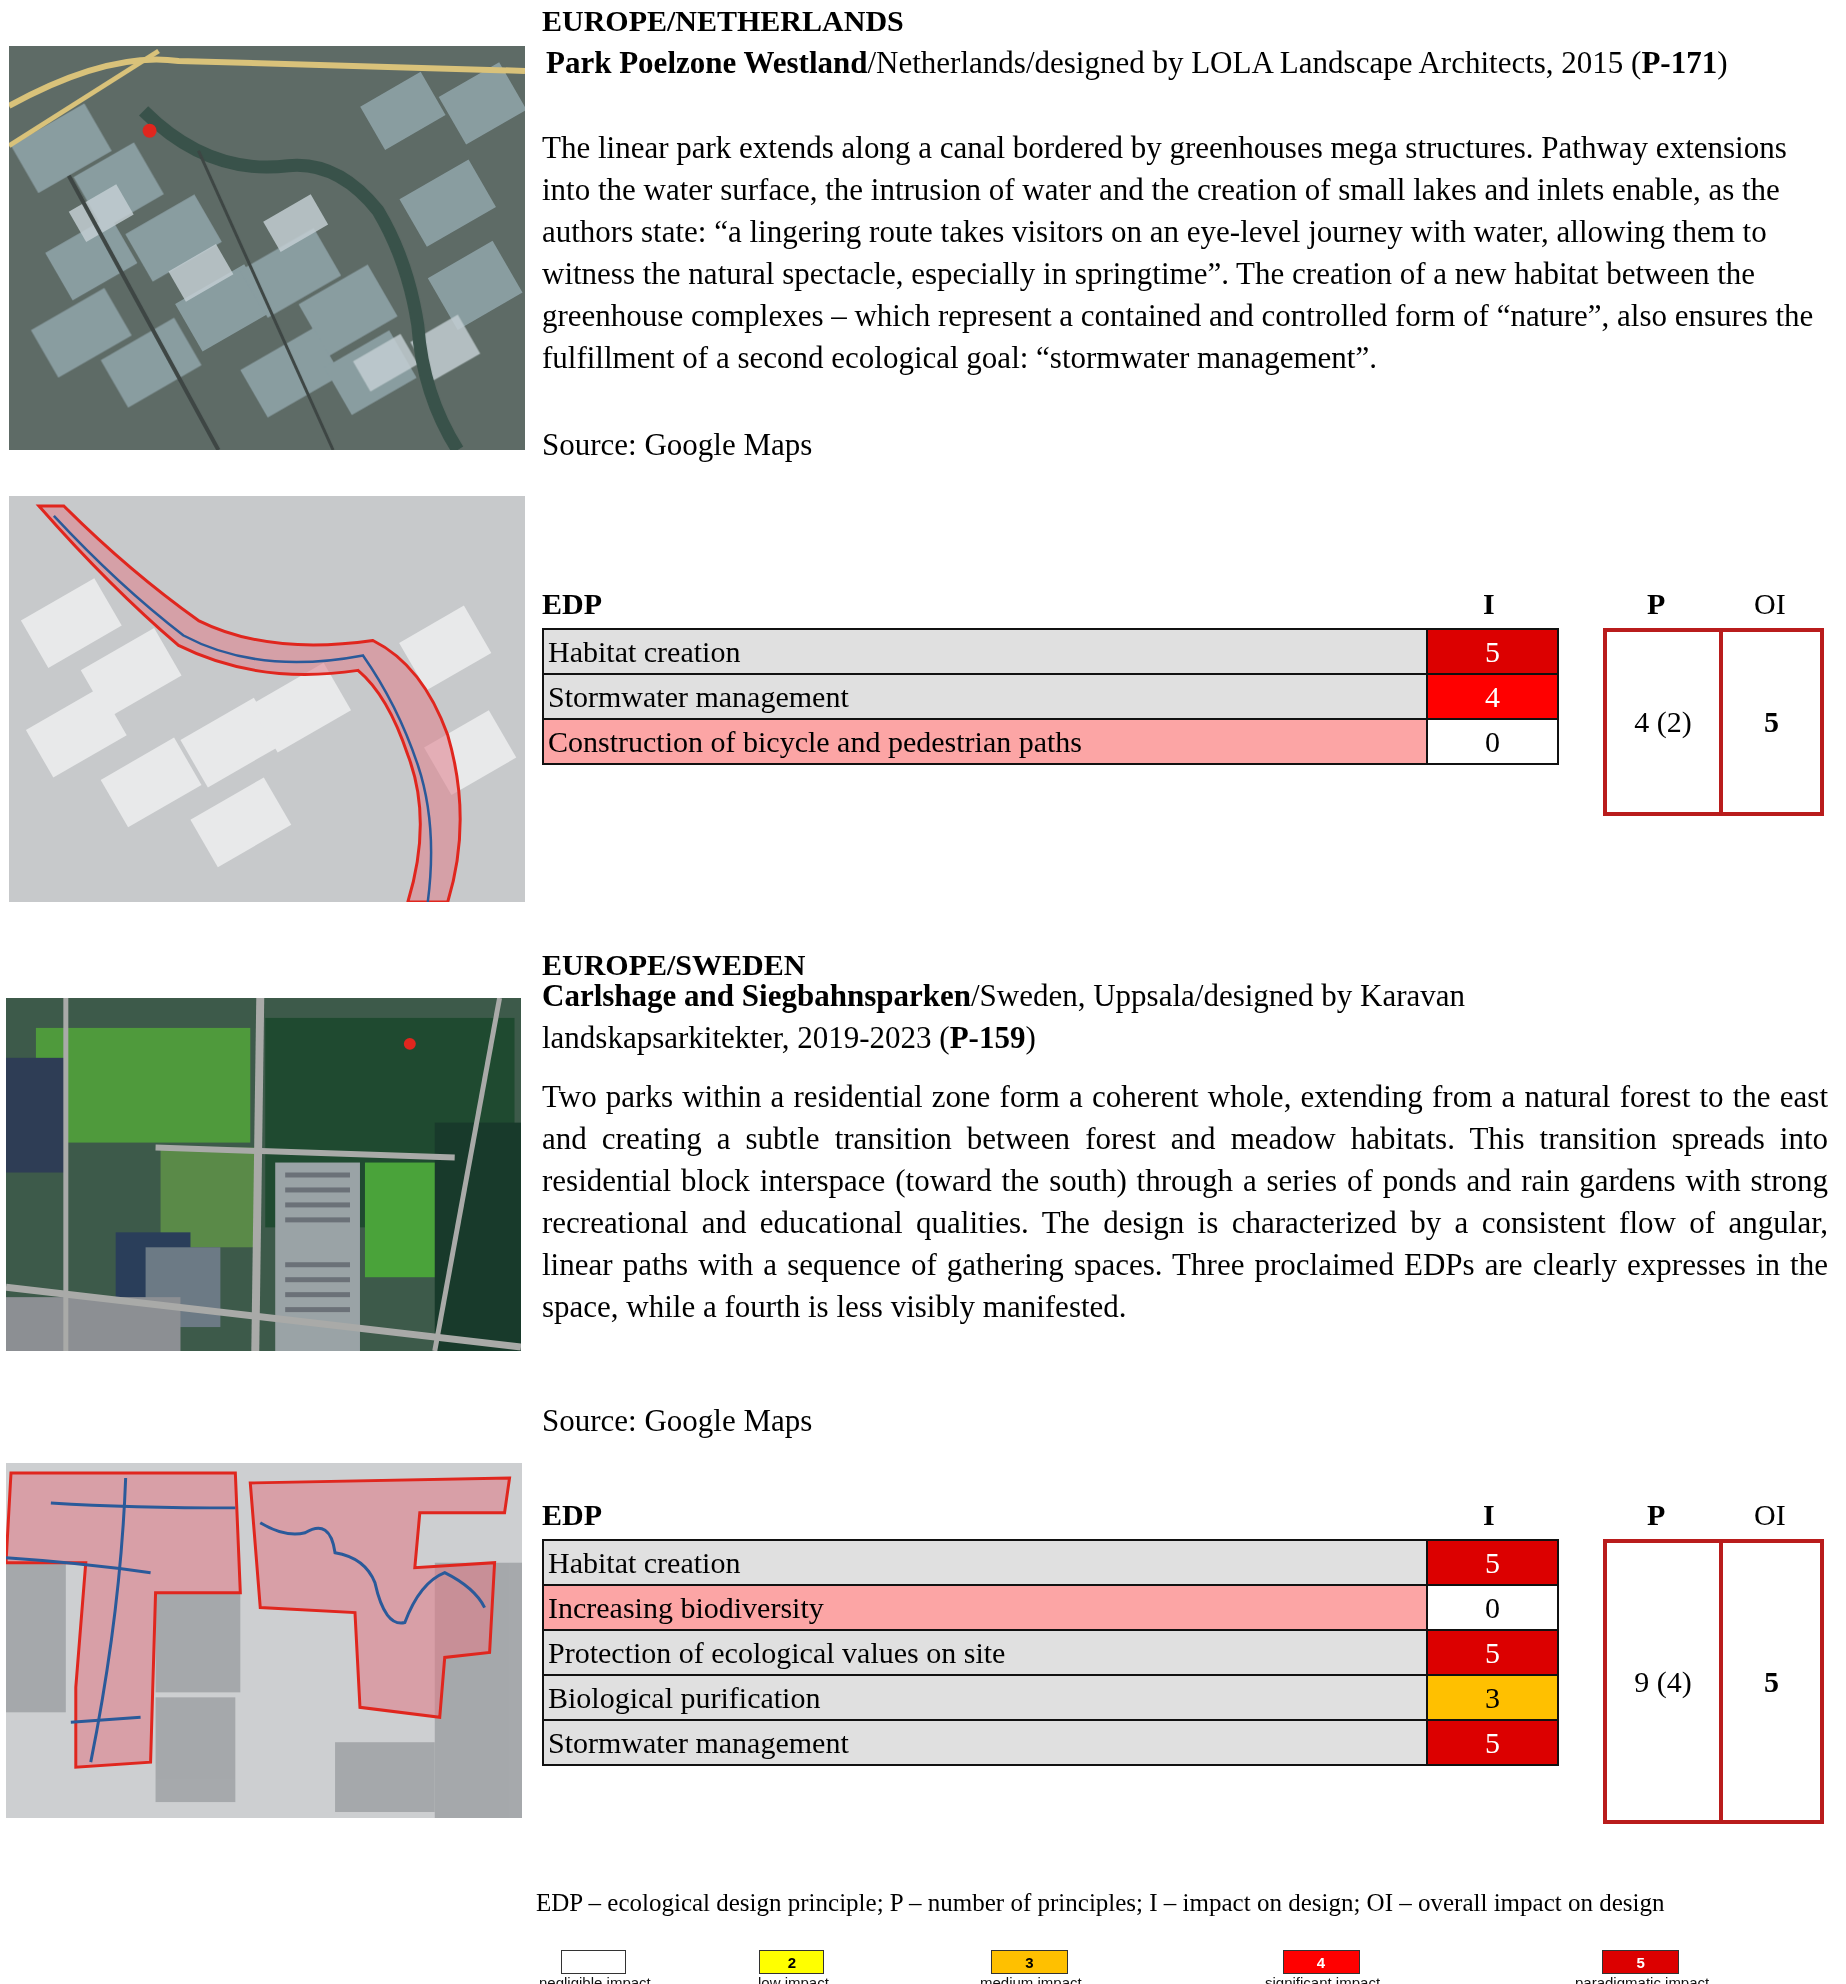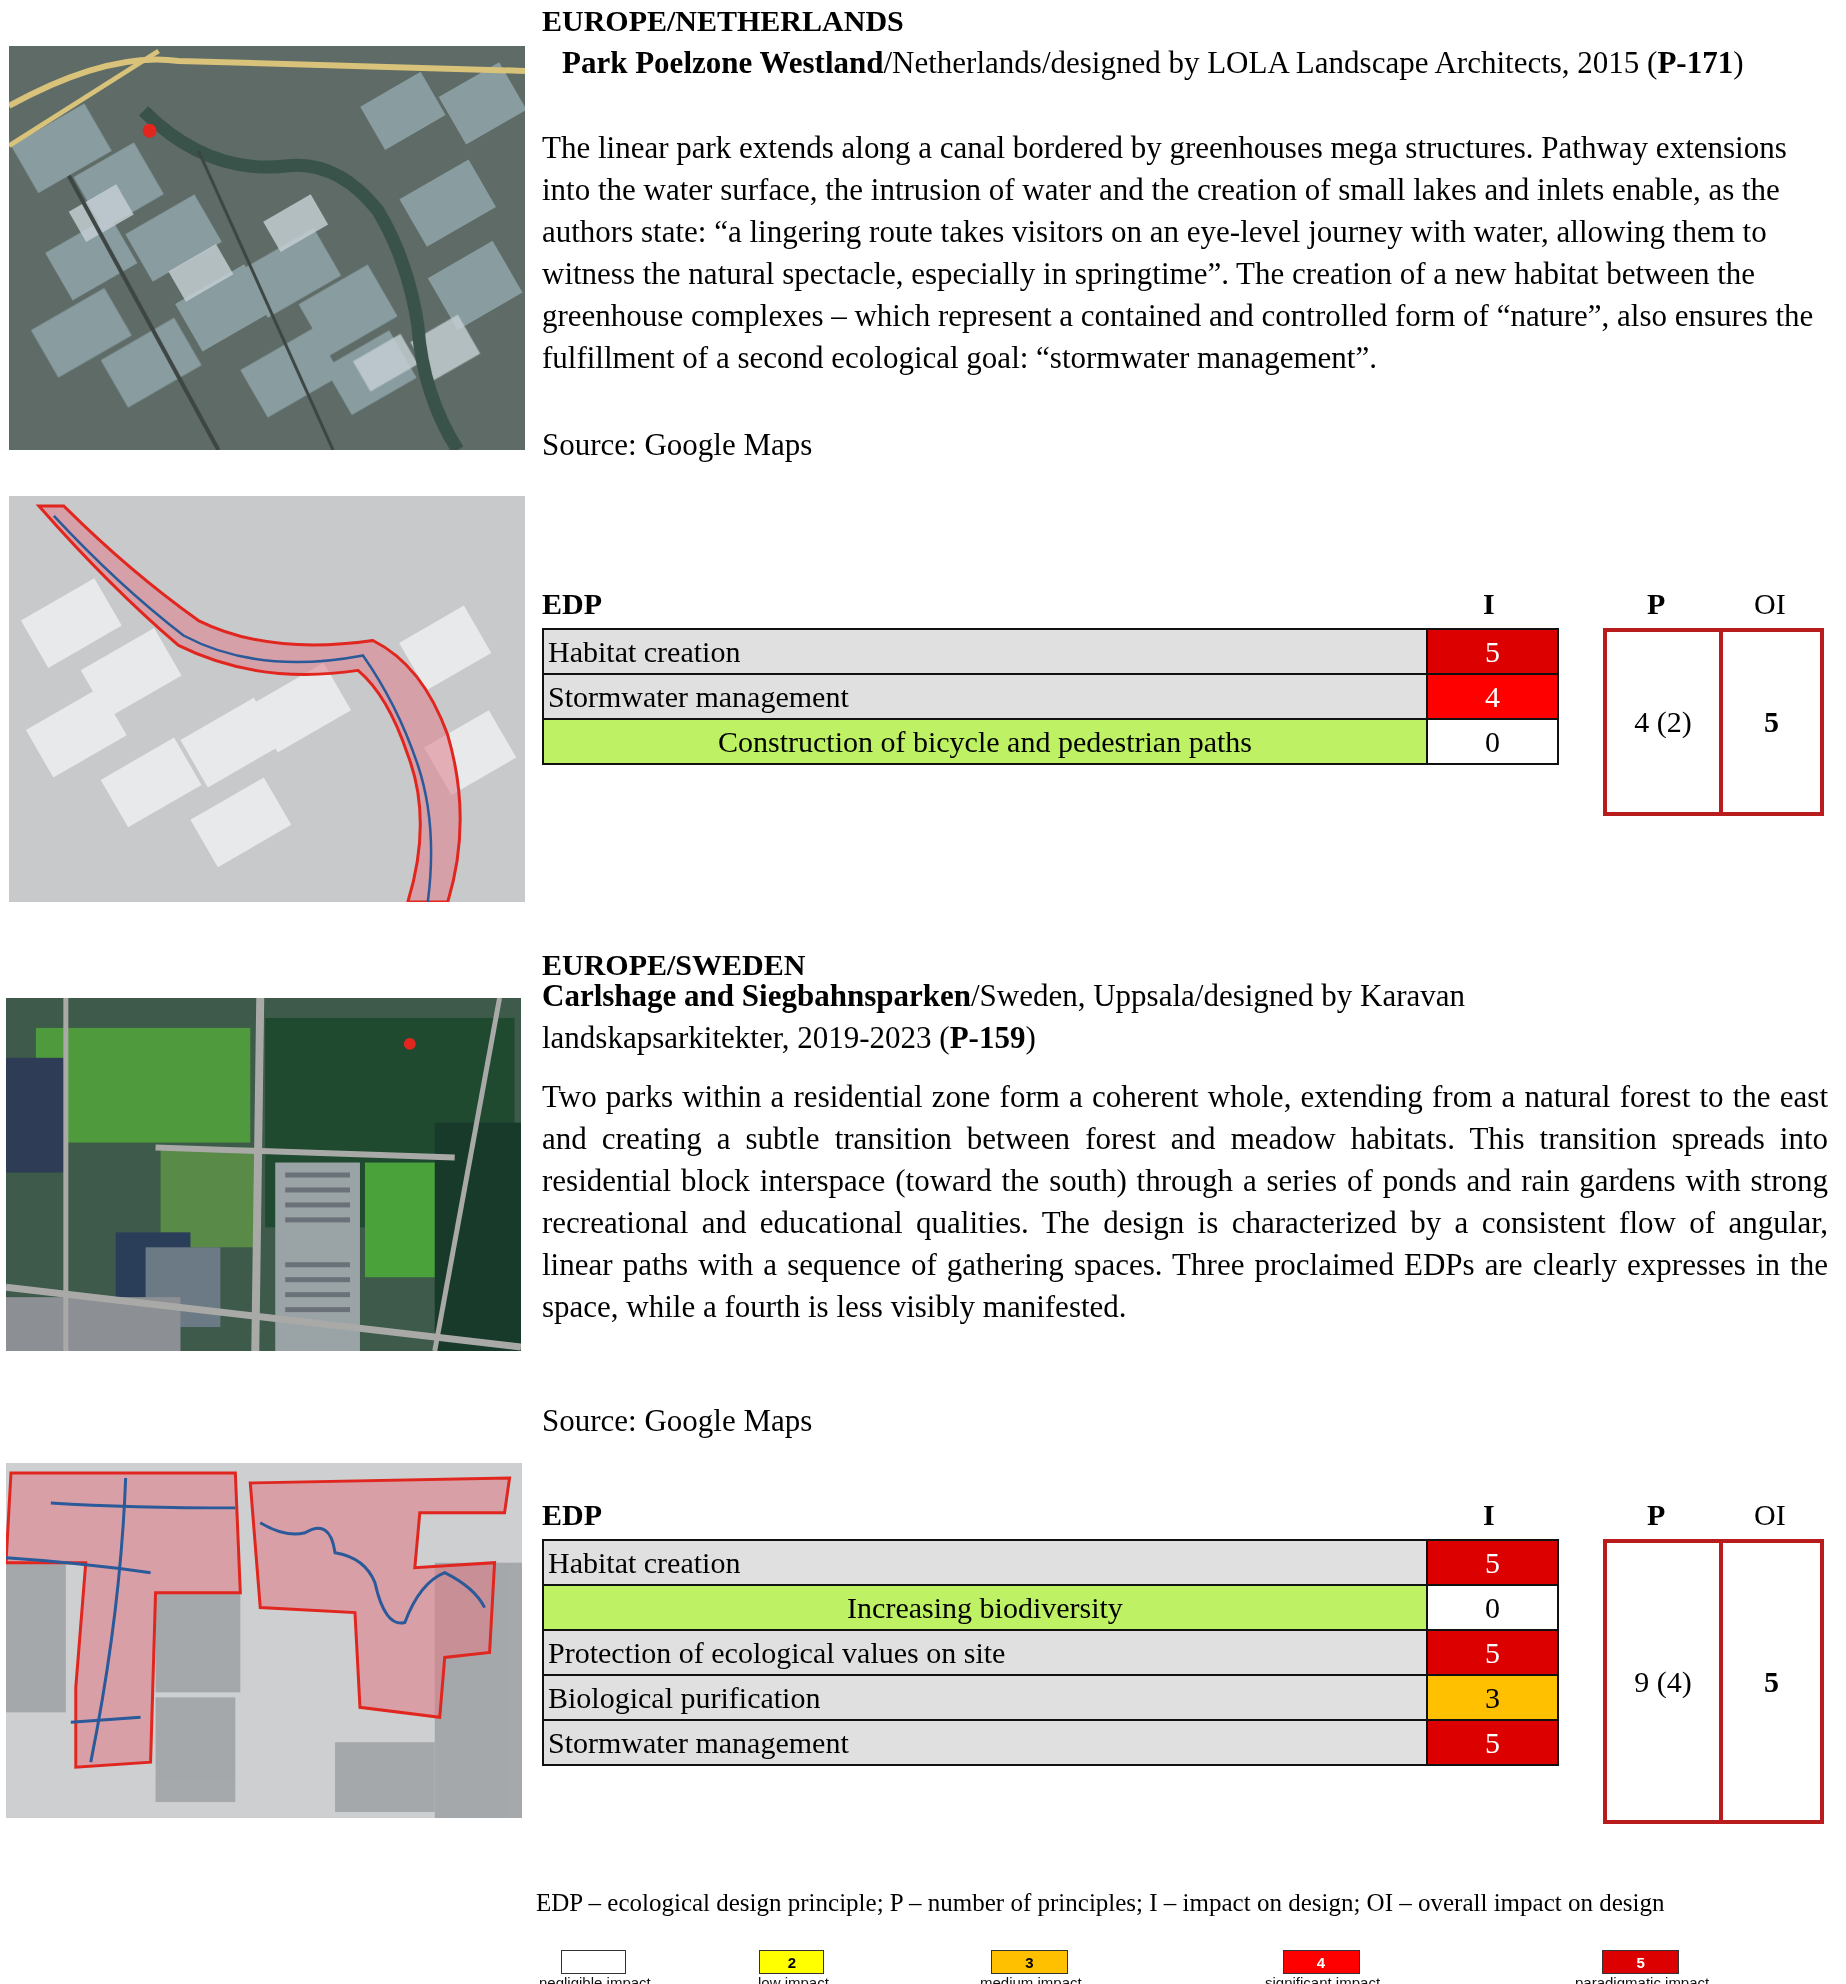--- a/index.html
+++ b/index.html
@@ -14,21 +14,21 @@
   .justify { text-align: justify; text-align-last: left; }
 
   
   .map { position: absolute; overflow: hidden; }
   .map svg { width: 100%; height: 100%; display: block; }
 
   
   table.edp { border-collapse: collapse; position: absolute; table-layout: fixed; }
   table.edp td { border: 2px solid #111; font-size: 30px; padding: 0 4px; height: 43px; vertical-align: middle; white-space: nowrap; overflow: hidden; }
   table.edp td.name { background: #e0e0e0; }
-  table.edp td.name.plain { background: #bef264; text-align: center; }
+  table.edp td.name.plain { background: #fca5a5; }
   table.edp td.val { text-align: center; width: 121px; }
   .hdr { position: absolute; font-size: 30px; line-height: 40px; font-weight: bold; }
   .hdr.light { font-weight: normal; }
 
   table.pbox { border-collapse: collapse; position: absolute; table-layout: fixed; }
   table.pbox td { border: 4px solid #b91c1c; text-align: center; vertical-align: middle; font-size: 30px; }
 
   
   .legend-note { font-size: 25px; line-height: 35px; }
   .leg { position: absolute; display: flex; align-items: center; flex-direction: column; }
@@ -89,21 +89,21 @@
         <rect x="380" y="600" width="170" height="110" transform="rotate(-30 465 655)"></rect>
         <rect x="800" y="250" width="150" height="110" transform="rotate(-30 875 305)"></rect>
         <rect x="850" y="460" width="150" height="110" transform="rotate(-30 925 515)"></rect>
       </g>
       <path d="M60 20 Q 200 180 340 300 Q 500 380 700 350 Q 760 400 800 520 Q 850 650 800 815 L 880 815 Q 930 650 880 480 Q 830 340 730 290 Q 520 320 380 250 Q 240 150 110 20 Z" fill="#e07e8a" fill-opacity="0.55" stroke="#e0261e" stroke-width="6"></path>
       <path d="M90 40 Q 220 180 350 280 Q 500 360 710 320 Q 780 420 820 540 Q 860 660 840 815" stroke="#2a5a9a" stroke-width="5" fill="none"></path>
     </svg>
   </div>
 
   <div class="abs heading" style="left:542px; top:0px;">EUROPE/NETHERLANDS</div>
-  <div class="abs txt" style="left:562px; top:42px; width:1256px;">
+  <div class="abs txt" style="left:546px; top:42px; width:1256px;">
     <span class="bold">Park Poelzone Westland</span><span>/Netherlands/designed by LOLA Landscape Architects,  2015 (</span><span class="bold">P-171</span><span>)</span>
   </div>
   <div class="abs txt" style="left:542px; top:127px; width:1276px;">The linear park extends along a canal bordered by greenhouses mega structures. Pathway extensions into the water surface, the intrusion of water and the creation of small lakes and inlets enable, as the authors state: “a lingering route takes visitors on an eye-level journey with water, allowing them to witness the natural spectacle, especially in springtime”. The creation of a new habitat between the greenhouse complexes – which represent a contained and controlled form of “nature”, also ensures the fulfillment of a second ecological goal: “stormwater management”.</div>
   <div class="abs txt" style="left:542px; top:424px;">Source: Google Maps</div>
 
   <div class="hdr" style="left:542px; top:584px;">EDP</div>
   <div class="hdr" style="left:1483px; top:584px;">I</div>
   <div class="hdr" style="left:1647px; top:584px;">P</div>
   <div class="hdr light" style="left:1754px; top:584px;">OI</div>
 

